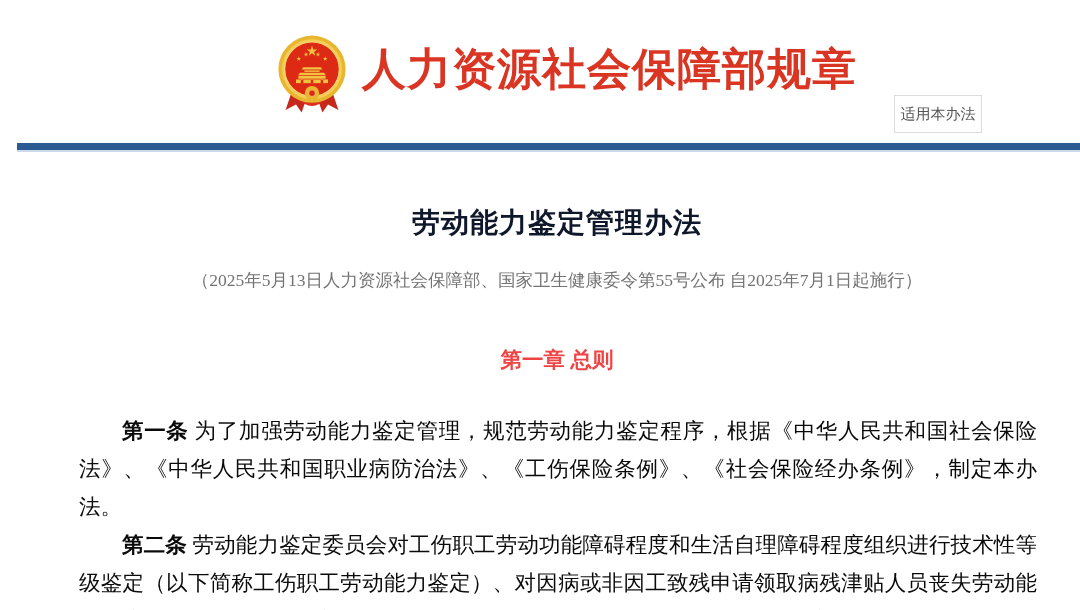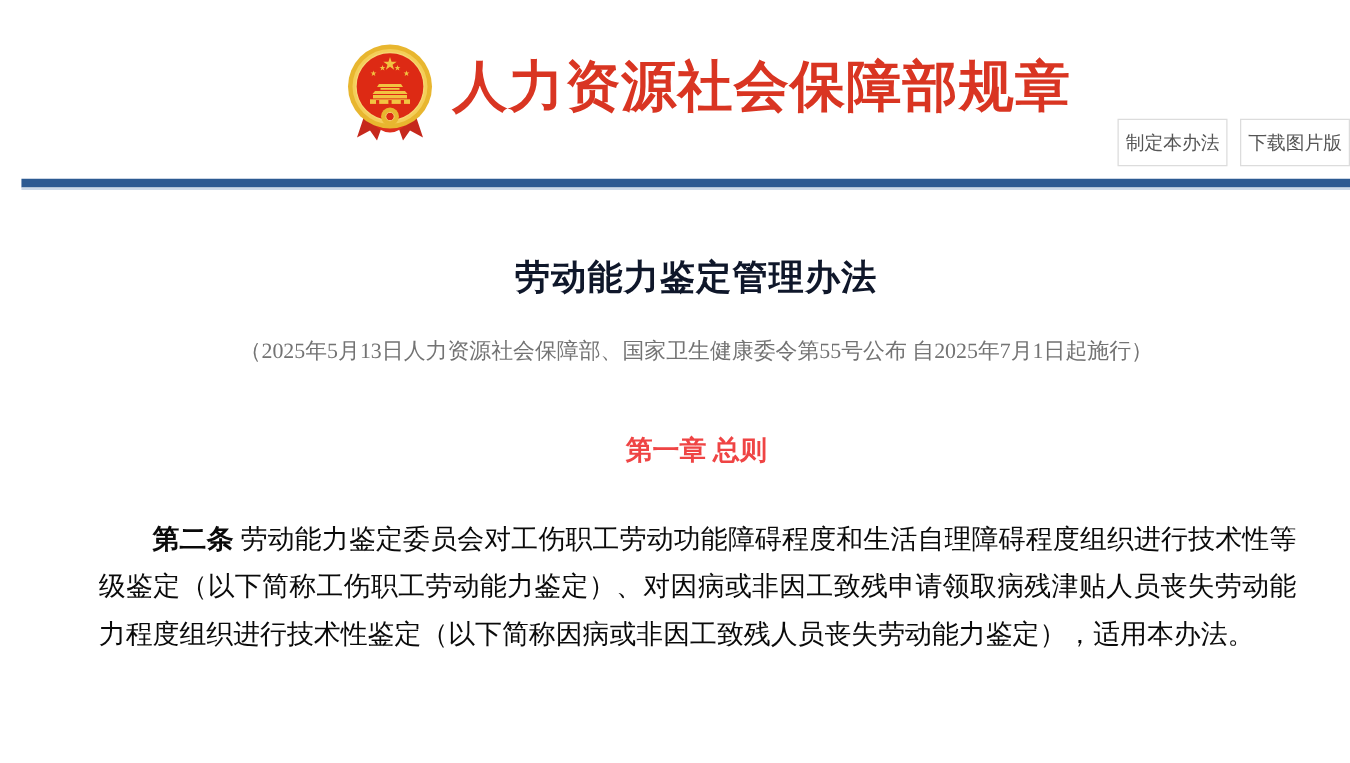--- a/index.html
+++ b/index.html
@@ -133,30 +133,30 @@
         <rect x="60.8" y="59.6" width="3.2" height="3.8" fill="#dd2a14"></rect>
 
         <circle cx="50" cy="76" r="9" fill="#e8b62f"></circle>
         <circle cx="50" cy="76" r="4.2" fill="#dd2a14"></circle>
         <circle cx="50" cy="76" r="4.2" fill="none" stroke="#f6d671" stroke-width="1"></circle>
       </svg>
     </span>
 
     <h1 class="agency-title">人力资源社会保障部规章</h1>
 
-    <button class="dl-btn text-ver">制定本办法</button>
-    <button class="dl-btn image-ver">下载图片版</button>
+    <button class="dl-btn text-ver">适用本办法</button>
   </header>
 
   <div class="divider-dark"></div>
   <div class="divider-light"></div>
 
   <main>
     <h2 class="doc-title">劳动能力鉴定管理办法</h2>
     <p class="promulgation">（2025年5月13日人力资源社会保障部、国家卫生健康委令第55号公布 自2025年7月1日起施行）</p>
     <h3 class="chapter">第一章 总则</h3>
 
     <div class="articles">
+      <p class="article"><span class="art-num">第一条</span><span> 为了加强劳动能力鉴定管理，规范劳动能力鉴定程序，根据《中华人民共和国社会保险法》、《中华人民共和国职业病防治法》、《工伤保险条例》、《社会保险经办条例》，制定本办法。</span></p>
       <p class="article"><span class="art-num">第二条</span><span> 劳动能力鉴定委员会对工伤职工劳动功能障碍程度和生活自理障碍程度组织进行技术性等级鉴定（以下简称工伤职工劳动能力鉴定）、对因病或非因工致残申请领取病残津贴人员丧失劳动能力程度组织进行技术性鉴定（以下简称因病或非因工致残人员丧失劳动能力鉴定），适用本办法。</span></p>
     </div>
   </main>
 
 </div>
 
 </body></html>

